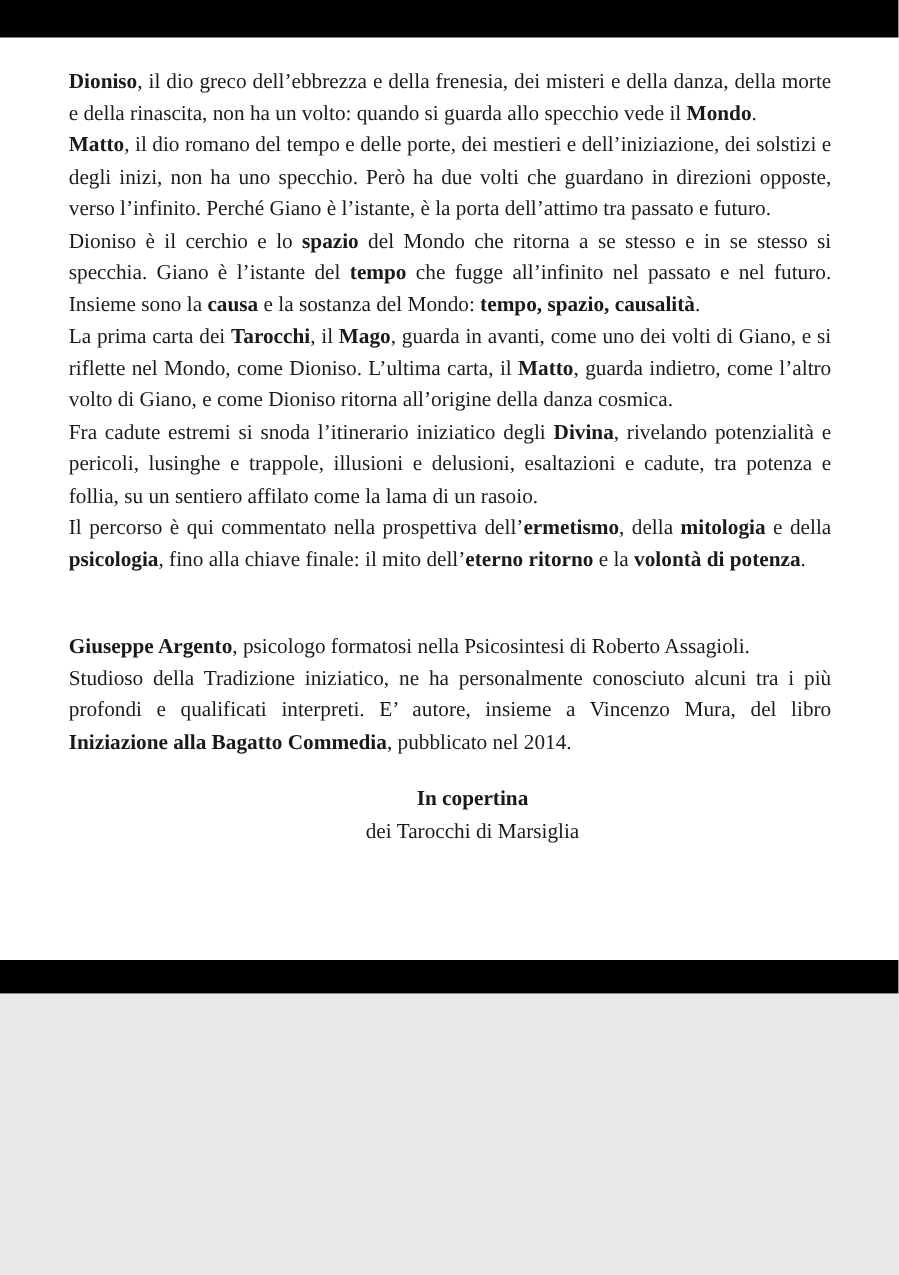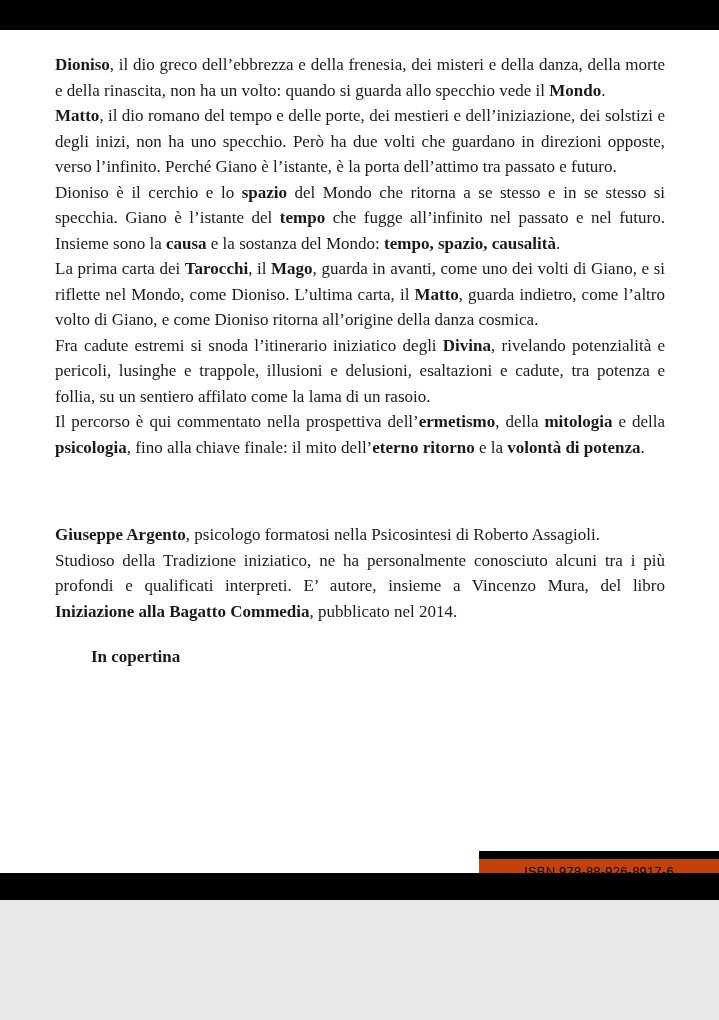--- a/index.html
+++ b/index.html
@@ -1,30 +1,30 @@
 <!DOCTYPE html>
 <html><head>
 <meta charset="utf-8">
 <style>
   html,body { margin:0; padding:0; background:#e8e8e8; }
   .page {
-    position:relative; width:719px; height:900px; margin:0 auto;
+    position:relative; width:719px; height:795px; margin:0 auto;
     background:#ffffff; overflow:hidden;
     font-family:"Liberation Serif", serif; color:#1a1a1a;
   }
   .top-bar { position:absolute; top:0; left:0; width:100%; height:30px; background:#000; }
   .bottom-bar { position:absolute; bottom:0; left:0; width:100%; height:27px; background:#000; }
 
   .content {
     position:absolute; left:55px; right:54px; top:52px;
     font-size:17px; line-height:25.5px; text-align:justify;
   }
   .content p { margin:0; }
-  .author-block { margin-top:62px; }
-  .cover-block { margin-top:20px; text-align:left;margin-left:36px; }
+  .author-block { margin-top:44px; }
+  .cover-block { margin-top:20px; text-align:center;margin-left:36px; }
   .cover-block p { margin:0; }
   .heading-bold { font-weight:bold; }
 
   .price { position:absolute; left:55px; top:903px; font-size:17px; color:#1d4ed8; }
 
   .logo { position:absolute; left:230px; top:893px; display:flex; align-items:flex-start; gap:20px; }
   .logo svg { display:block; }
   .logo-text {
     font-family:"Liberation Sans", sans-serif; font-weight:bold;
     font-size:27px; letter-spacing:-0.5px; color:#1a1a1a; white-space:nowrap;
@@ -68,20 +68,21 @@
     <p><span>Fra cadute estremi si snoda l’itinerario iniziatico degli </span><span style="font-weight: bold;">Divina</span><span>,  rivelando potenzialità e pericoli, lusinghe e trappole, illusioni e delusioni, esaltazioni e cadute, tra potenza e follia, su un sentiero affilato come la lama di un rasoio.</span></p>
     <p><span>Il percorso è qui commentato nella prospettiva dell’</span><span style="font-weight: bold;">ermetismo</span><span>, della </span><span style="font-weight: bold;">mitologia</span><span> e della </span><span style="font-weight: bold;">psicologia</span><span>, fino alla chiave finale: il mito dell’</span><span style="font-weight: bold;">eterno ritorno</span><span> e la </span><span style="font-weight: bold;">volontà di potenza</span><span>.</span></p>
 
     <div class="author-block">
       <p><span style="font-weight: bold;">Giuseppe Argento</span><span>, psicologo formatosi nella Psicosintesi di Roberto Assagioli.</span></p>
       <p><span>Studioso della Tradizione iniziatico, ne ha personalmente conosciuto alcuni tra i più profondi e qualificati interpreti. E’ autore, insieme a  Vincenzo Mura, del libro </span><span style="font-weight: bold;">Iniziazione alla Bagatto Commedia</span><span>, pubblicato nel 2014.</span></p>
     </div>
 
     <div class="cover-block">
       <p class="heading-bold">In copertina</p>
+      <p>dei Tarocchi di Marsiglia</p>
     </div>
   </div>
 
   <div class="price">€ 14,50</div>
 
   <div class="logo">
     <span>
       <svg width="38" height="38" viewBox="0 0 40 40" aria-hidden="true">
         <circle cx="20" cy="20" r="20" fill="#F7941D"></circle>
         <circle cx="20" cy="11.5" r="4.5" fill="#ffffff"></circle>

